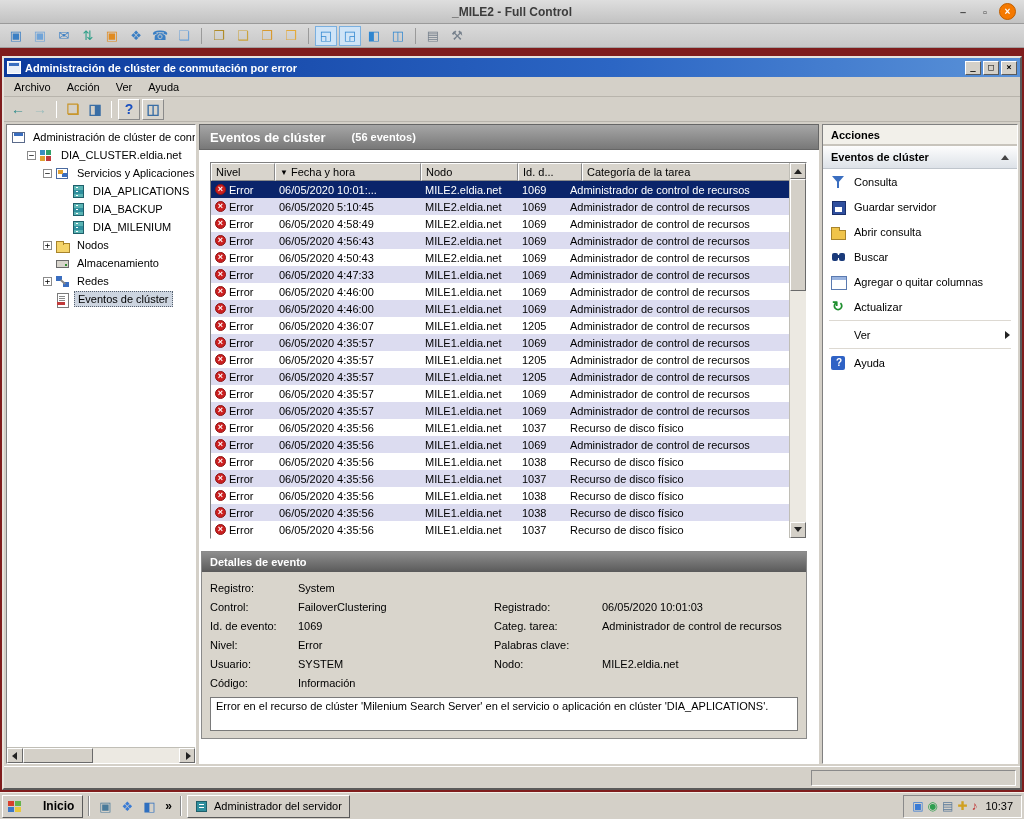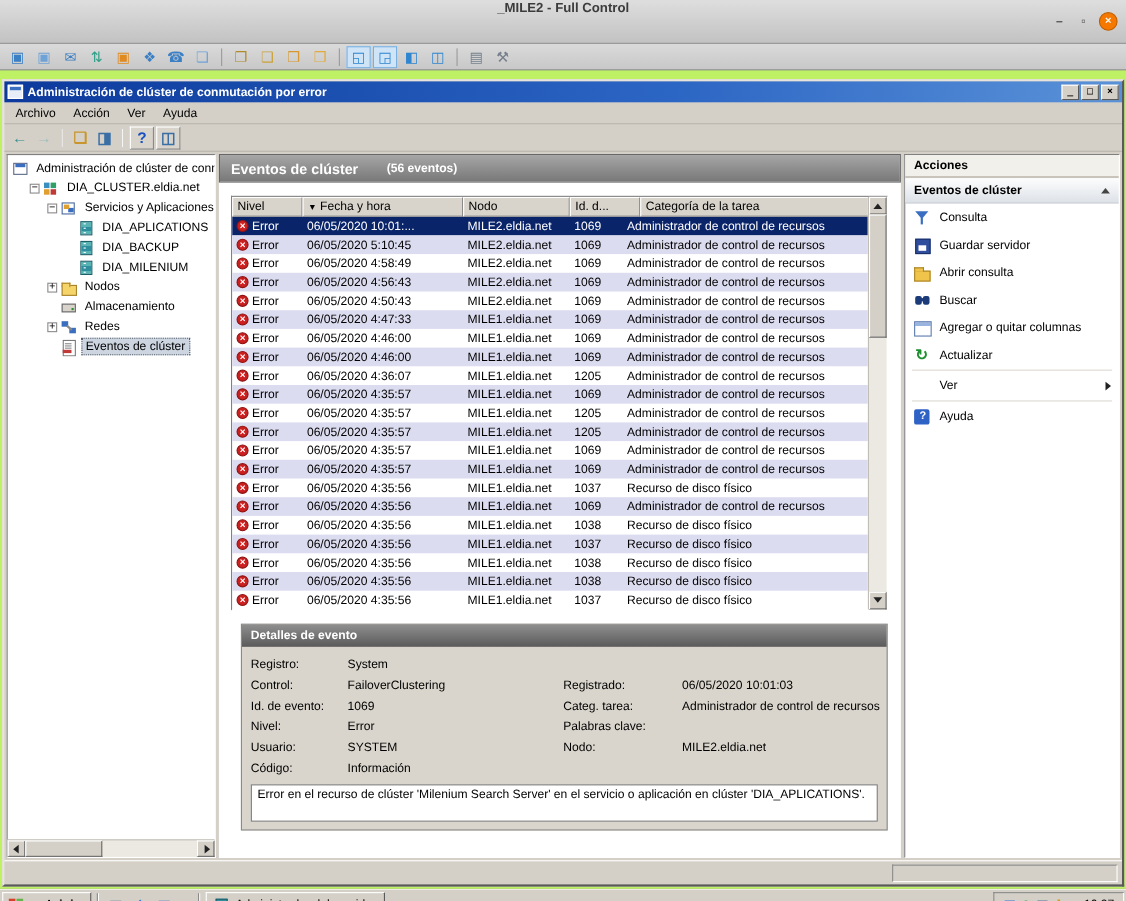--- a/index.html
+++ b/index.html
@@ -1,31 +1,31 @@
 <!DOCTYPE html>
 <html><head>
 <meta charset="utf-8">
 <style>
 *{box-sizing:border-box;margin:0;padding:0}
 html,body{width:1024px;height:819px;overflow:hidden}
 body{font-family:"Liberation Sans",sans-serif;font-size:11px;background:#808080;color:#000}
 
 
-.viewer-titlebar{height:40px;background:linear-gradient(#dedede,#c2c2c2);border-bottom:1px solid #9a9a9a;display:flex;position:relative}
+.viewer-titlebar{height:24px;background:linear-gradient(#dedede,#c2c2c2);border-bottom:1px solid #9a9a9a;display:flex;align-items:center;position:relative}
 .viewer-title{position:absolute;left:0;right:0;text-align:center;font-weight:bold;font-size:12px;color:#3c3c3c}
 .viewer-buttons{margin-left:auto;display:flex;align-items:center;gap:6px;padding-right:8px;z-index:1}
 .vbtn{width:16px;height:16px;display:flex;align-items:center;justify-content:center;color:#4a4a4a;font-size:11px;font-weight:bold}
 .vbtn.orange-circle{background:#f57900;border:1px solid #c05f00;border-radius:50%;color:#fff;width:17px;height:17px;font-size:10px}
 .viewer-toolbar{height:24px;background:linear-gradient(#dadada,#c8c8c8);border-bottom:1px solid #a0a0a0;display:flex;align-items:center;padding-left:5px;gap:2px}
 .vicon{width:22px;height:20px;display:flex;align-items:center;justify-content:center;font-size:13px}
 .vicon.active{background:#cfe4f7;border:1px solid #7ab0e0}
 .vsep{width:1px;height:16px;background:#9a9a9a;margin:0 4px}
 
 
-.desktop{position:relative;height:744px;background:#bef264}
+.desktop{position:relative;height:744px;background:#7f1d1d}
 
 
 .win{position:absolute;left:2px;top:8px;width:1020px;height:734px;background:#d4d0c8;border:2px solid;border-color:#e8e4dc #5a5a5a #5a5a5a #e8e4dc;display:flex;flex-direction:column}
 .win-titlebar{height:19px;background:linear-gradient(90deg,#0c3a9c 0%,#2c66c4 60%,#5a92d8 100%);display:flex;align-items:center;padding:0 3px;color:#fff;flex:none}
 .win-icon{width:14px;height:13px;position:relative;flex:none;background:#e8eef8;border:1px solid #fff}
 .win-icon::after{content:"";position:absolute;left:1px;right:1px;top:1px;height:3px;background:#3a6ec0}
 .win-title{font-weight:bold;font-size:11px;margin-left:4px;flex:1;white-space:nowrap;overflow:hidden}
 .win-buttons{display:flex}
 .wbtn{width:16px;height:14px;background:#d4d0c8;border:1px solid;border-color:#fff #5a5a5a #5a5a5a #fff;display:flex;align-items:center;justify-content:center;font-size:9px;line-height:9px;color:#000;margin-left:2px;font-family:"DejaVu Sans Mono",monospace;font-weight:bold}
 .menubar{height:20px;display:flex;align-items:center;padding-left:2px;border-bottom:1px solid #b8b4ac;flex:none}
@@ -97,21 +97,21 @@
 
 
 .vscroll{width:17px;background:#ece9e2;border-left:1px solid #c0beb6;display:flex;flex-direction:column;flex:none}
 .vscroll .sb-btn{width:100%;height:16px}
 .arrow-up::after{content:"";position:absolute;left:3px;top:5px;border:4px solid transparent;border-bottom:5px solid #222;border-top:0}
 .arrow-down::after{content:"";position:absolute;left:3px;top:4px;border:4px solid transparent;border-top:5px solid #222;border-bottom:0}
 .v-track{flex:1;position:relative}
 .v-thumb{position:absolute;left:0;right:0;top:0;height:112px;background:#d4d0c8;border:1px solid;border-color:#fff #6a6a6a #6a6a6a #fff}
 
 
-.details{margin:12px 12px 0 20px;border:1px solid #8a8a8a;background:#d9d5cc;height:188px;display:flex;flex-direction:column;flex:none}
+.details{margin:12px 12px 0 2px;border:1px solid #8a8a8a;background:#d9d5cc;height:188px;display:flex;flex-direction:column;flex:none}
 .details-header{height:20px;background:linear-gradient(#8e8e8e,#5a5a5a);color:#fff;font-weight:bold;display:flex;align-items:center;padding:0 8px;flex:none}
 .details-body{flex:1;padding:6px 8px 8px;overflow:hidden}
 .dg-row{display:flex;height:19px;align-items:center}
 .dg-row>div{white-space:nowrap;overflow:visible}
 .dg-l-label{width:88px;flex:none}
 .dg-l-value{width:196px;flex:none}
 .dg-r-label{width:108px;flex:none}
 .dg-r-value{flex:1}
 .detail-message{margin-top:5px;height:34px;background:#fff;border:1px solid #7a7a7a;padding:2px 5px;overflow:hidden}
 

